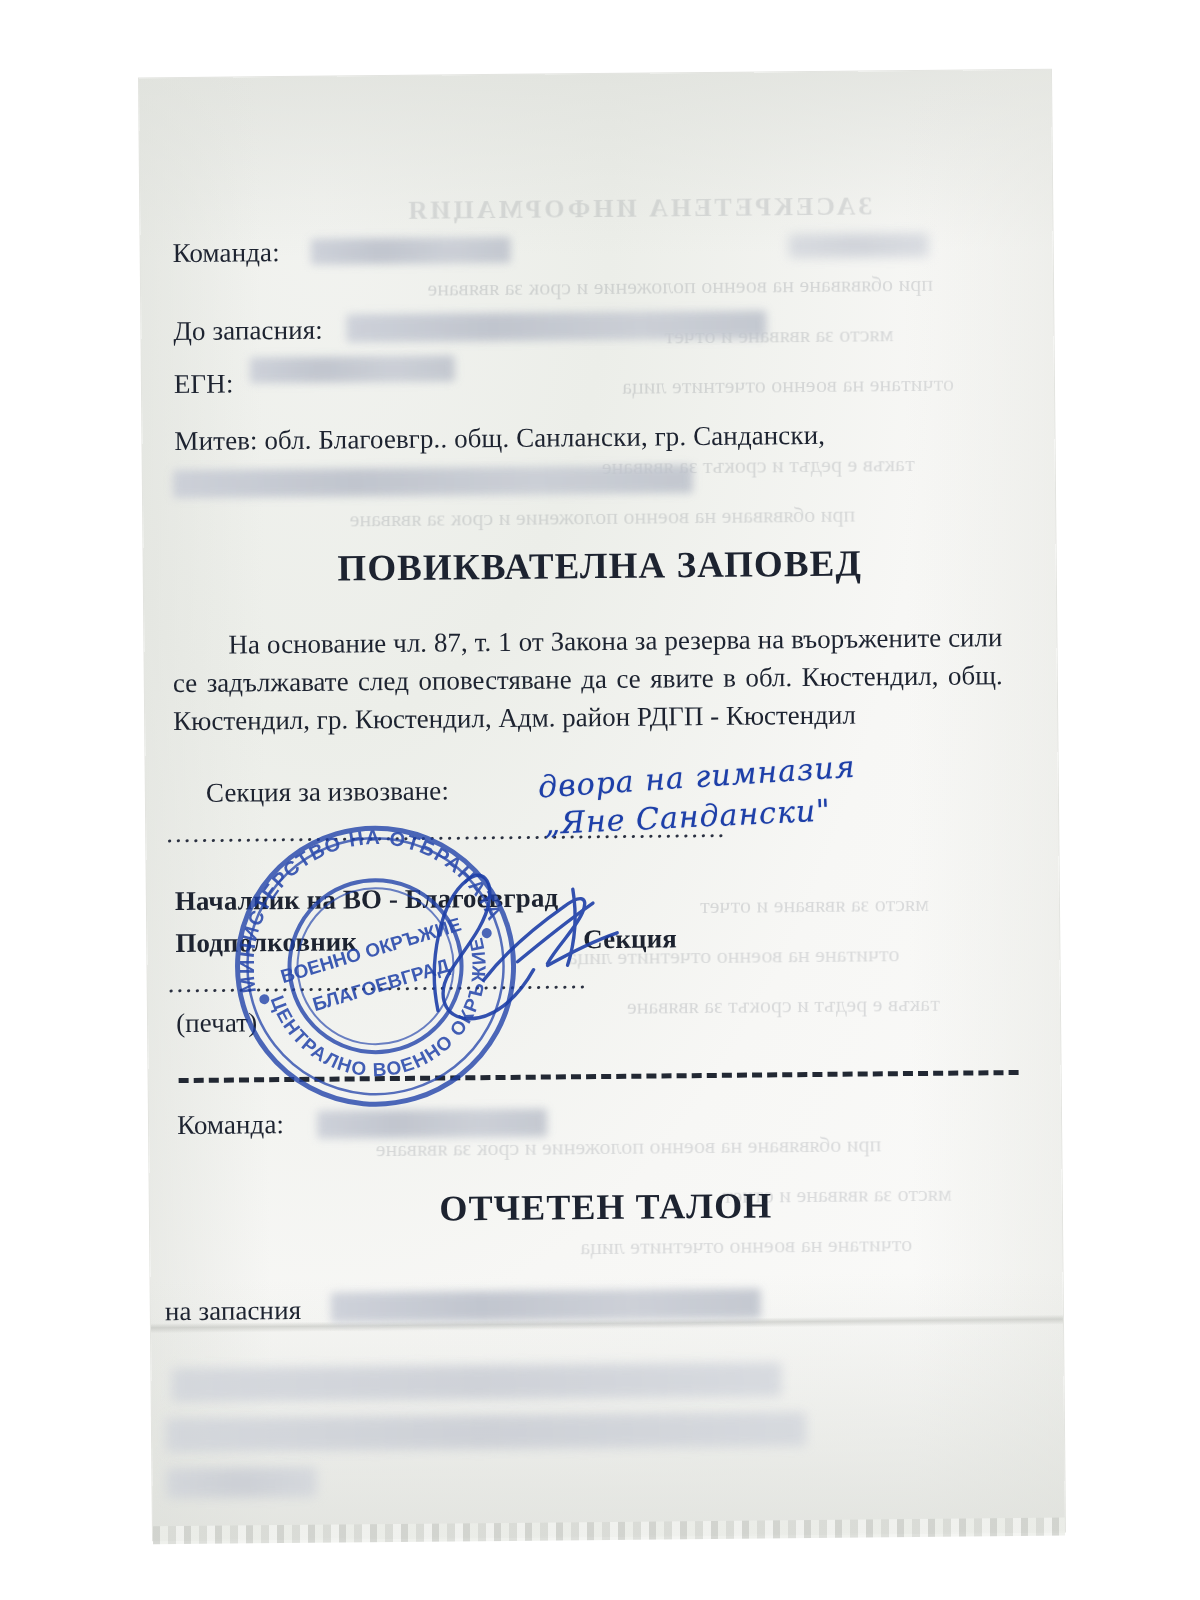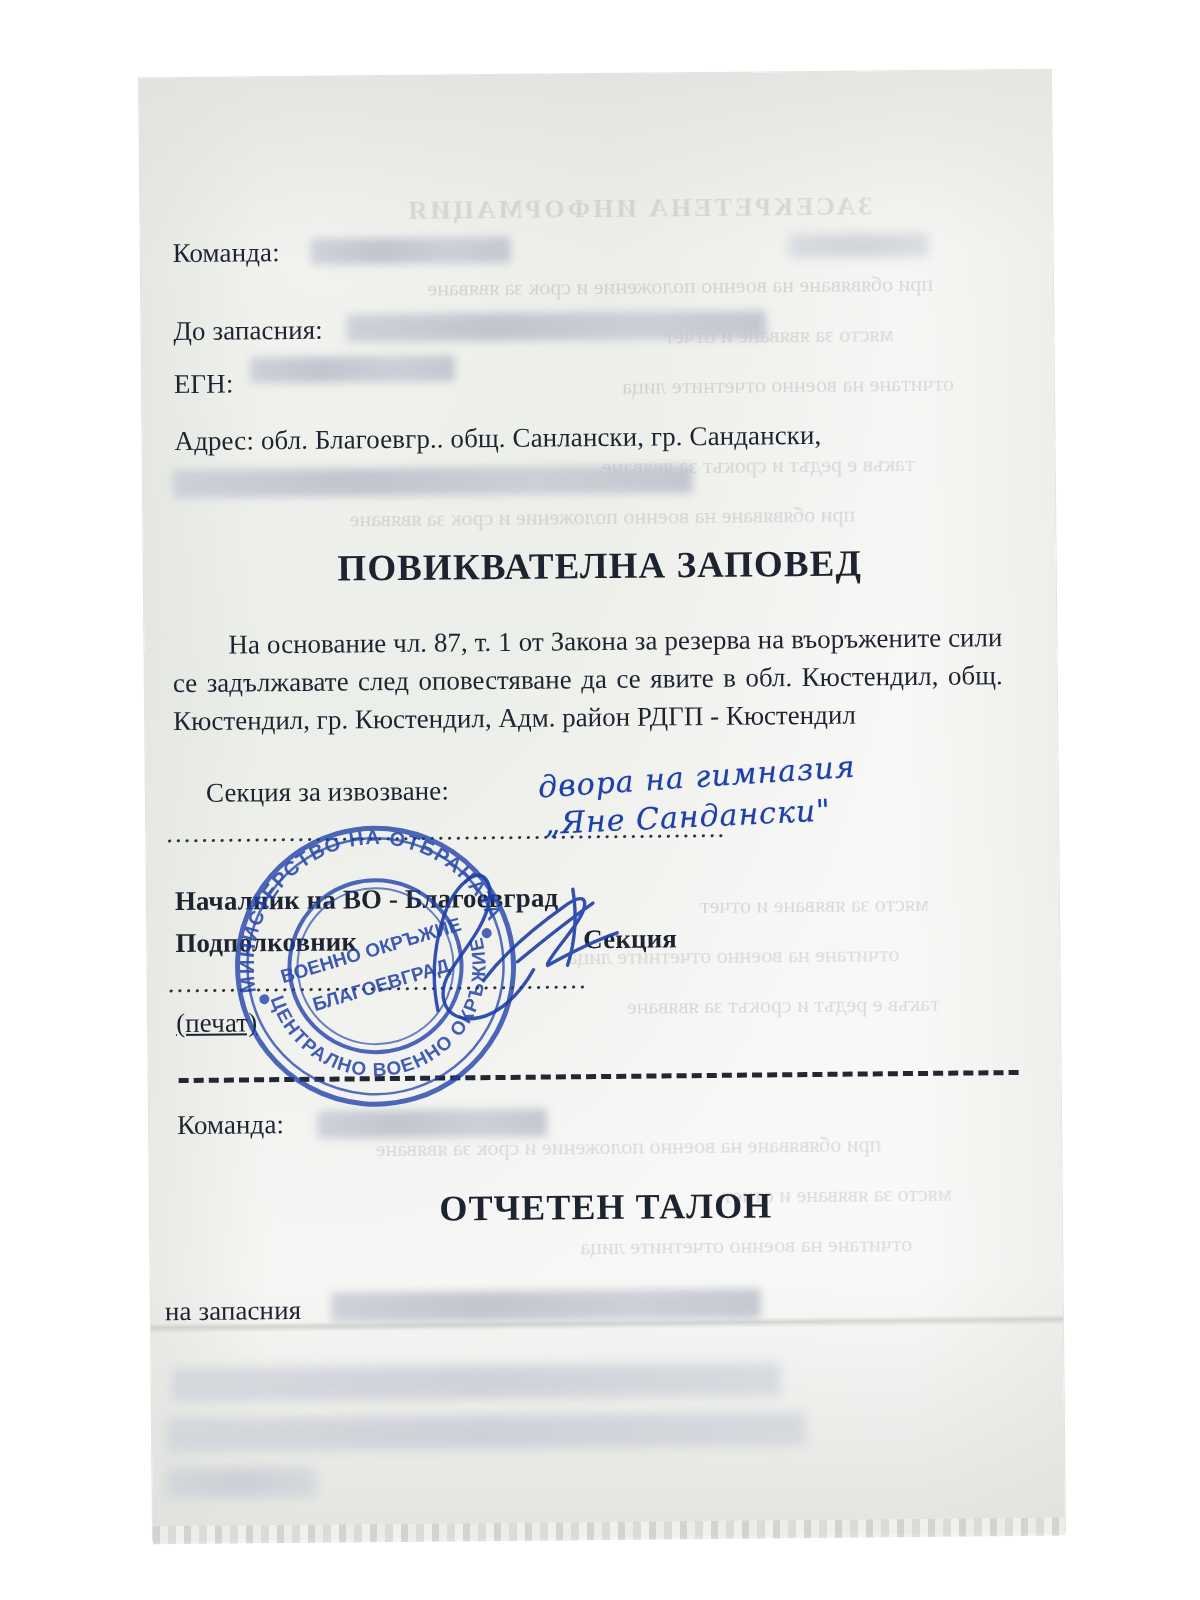--- a/index.html
+++ b/index.html
@@ -220,40 +220,40 @@
       <div class="redact" style="left:170px; top:162px; width:200px; height:26px;"></div>
       <div class="redact light" style="left:648px; top:162px; width:140px; height:24px;"></div>
 
       <div class="line" style="left:32px; top:238px;">До запасния:</div>
       <div class="redact" style="left:205px; top:238px; width:420px; height:28px;"></div>
 
       <div class="line" style="left:32px; top:291px;">ЕГН:</div>
       <div class="redact" style="left:108px; top:280px; width:205px; height:26px;"></div>
 
       <div class="line" style="left:32px; top:348px;">
-        <span>Адрес:</span>
+        <span>Митев:</span>
         <span>обл. Благоевгр.. общ. Санлански, гр. Сандански,</span>
       </div>
       <div class="redact" style="left:30px; top:392px; width:520px; height:28px;"></div>
 
       <div class="title" style="top:470px;">ПОВИКВАТЕЛНА ЗАПОВЕД</div>
 
       <div class="para" style="left:28px; top:548px; width:830px; text-indent:56px;">На основание чл. 87, т. 1 от Закона за резерва на въоръжените сили се задължавате след оповестяване да се явите в обл. Кюстендил, общ. Кюстендил, гр. Кюстендил, Адм. район РДГП - Кюстендил</div>
 
       <div class="line" style="left:60px; top:700px;">Секция за извозване:</div>
       <div class="dots" style="left:20px; top:740px; width:560px;">..........................................................................................</div>
 
       <div class="hand" id="hand1" style="left:392px; top:686px;">двора на гимназия</div>
       <div class="hand" id="hand2" style="left:398px; top:726px;">„Яне Сандански"</div>
 
       <div class="line bold" style="left:28px; top:808px;">Началник на ВО - Благоевград</div>
       <div class="line bold" style="left:28px; top:850px;">Подполковник</div>
       <div class="line bold" style="left:436px; top:850px;">Секция</div>
       <div class="dots" style="left:20px; top:890px; width:420px;">..........................................................................................</div>
-      <div class="line" style="left:28px; top:930px;text-decoration:underline;">(печат)</div>
+      <div class="line" style="left:28px; top:930px;">(печат)</div>
 
       <div id="tear"></div>
 
       <div class="line" style="left:28px; top:1032px;">Команда:</div>
       <div class="redact" style="left:168px; top:1034px; width:230px; height:28px;"></div>
 
       <div class="title" style="top:1112px; font-size:36px;">ОТЧЕТЕН ТАЛОН</div>
 
       <div class="line" style="left:14px; top:1218px;">на запасния</div>
       <div class="redact" style="left:180px; top:1216px; width:430px; height:30px;"></div>

